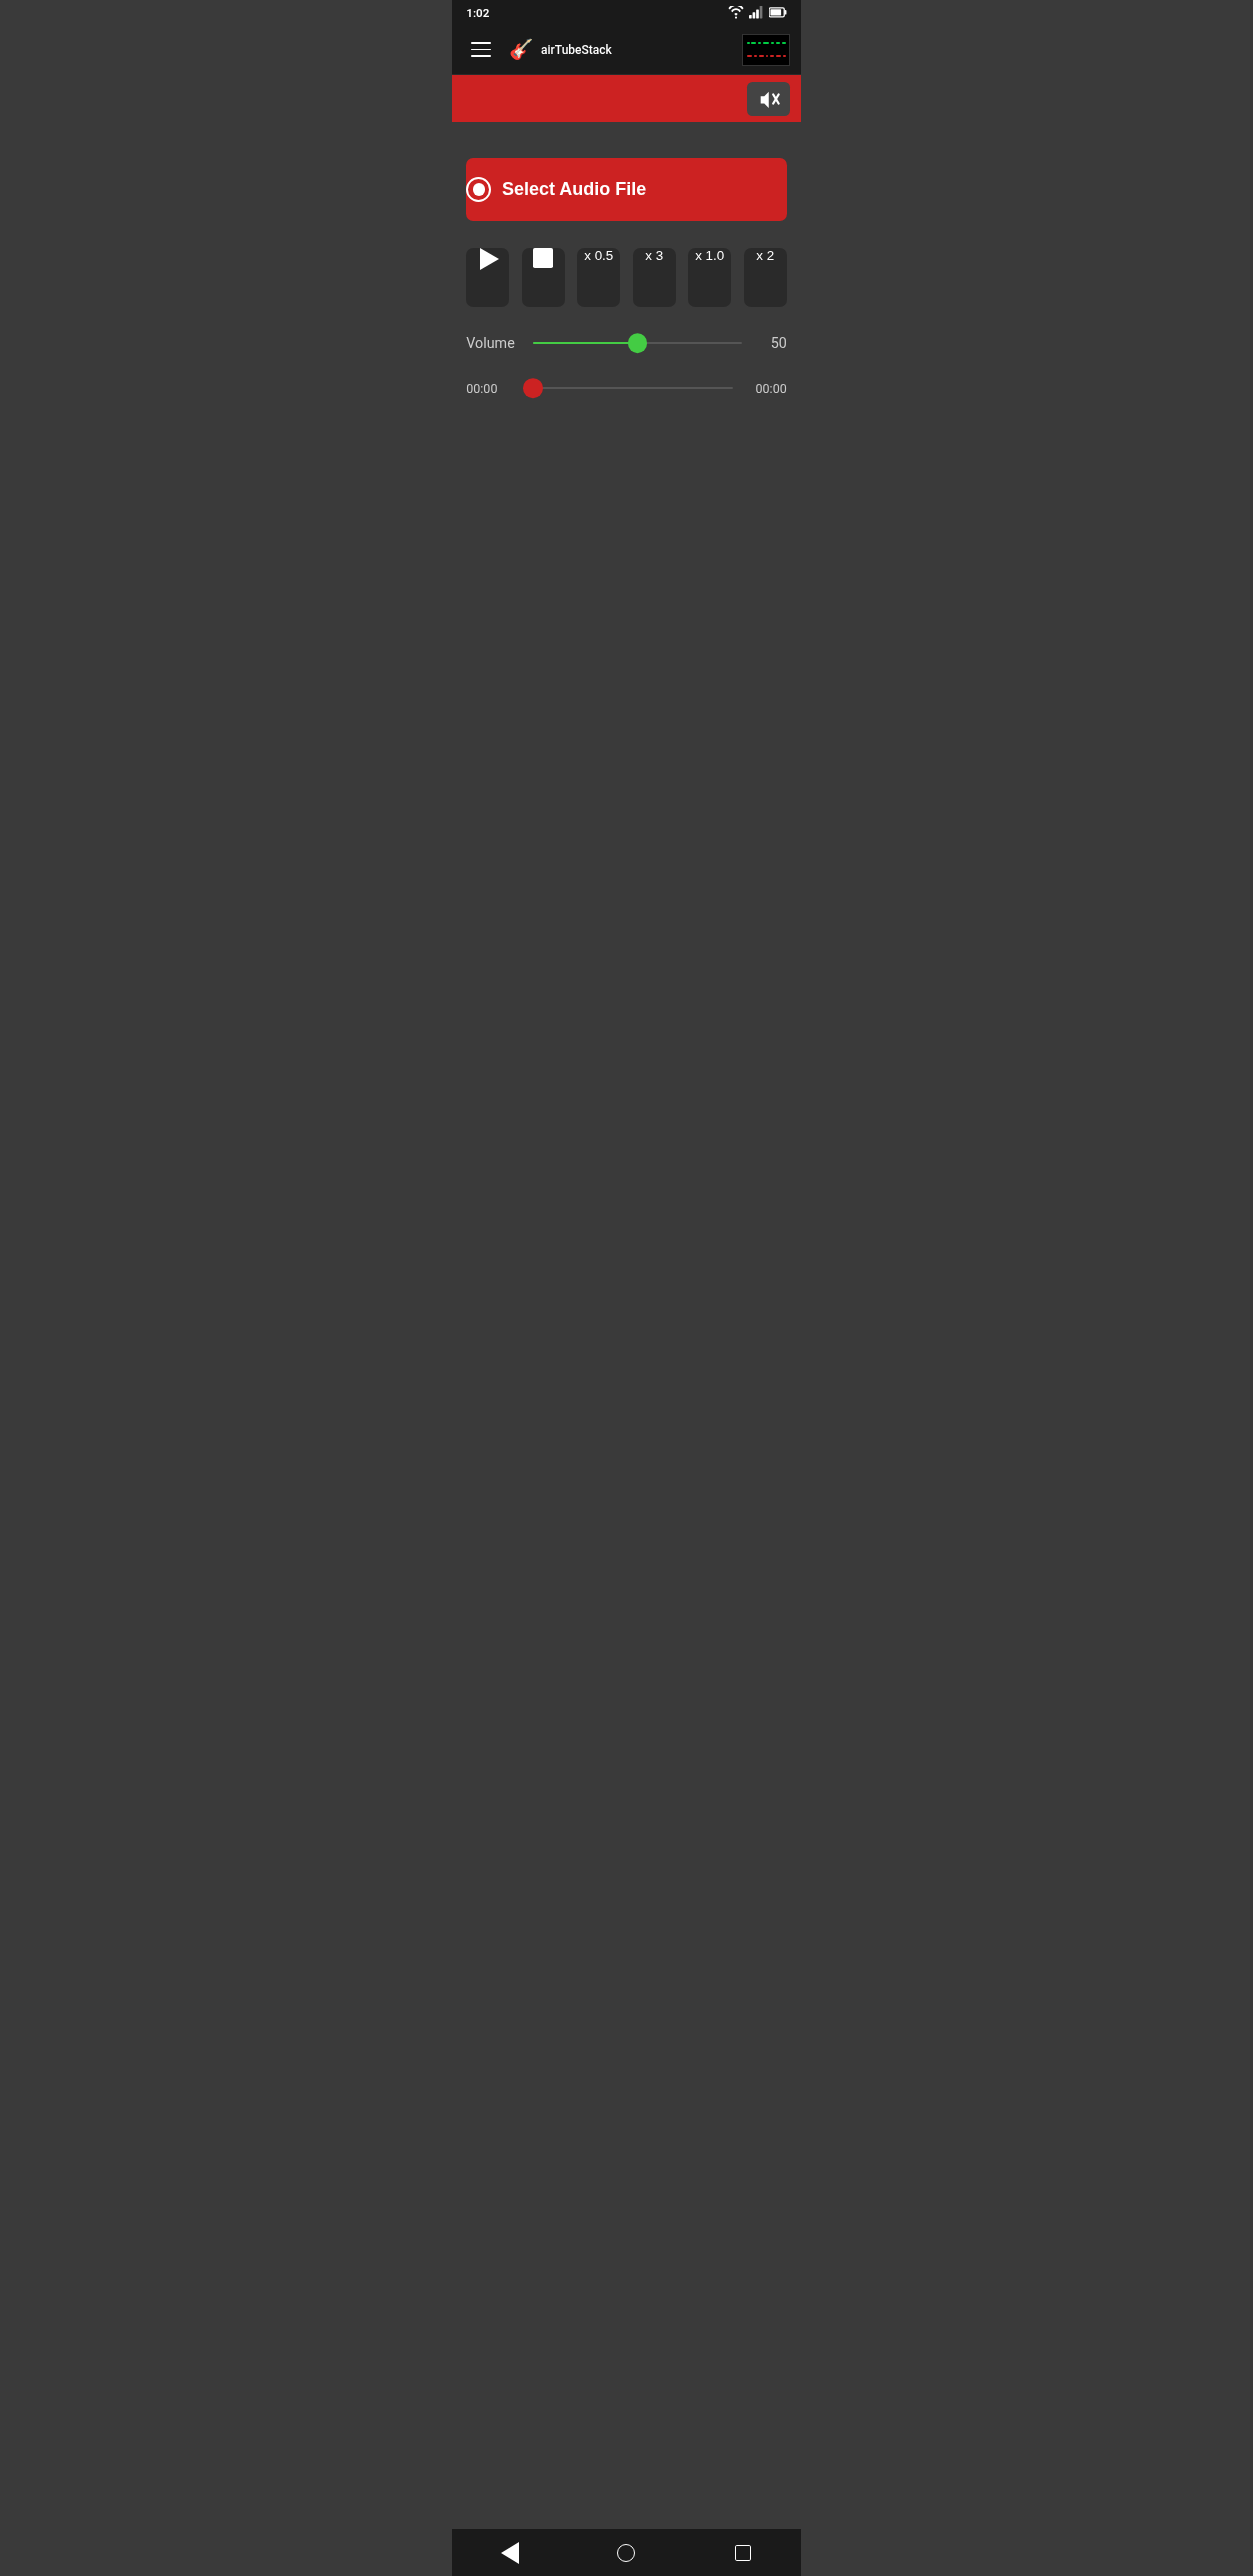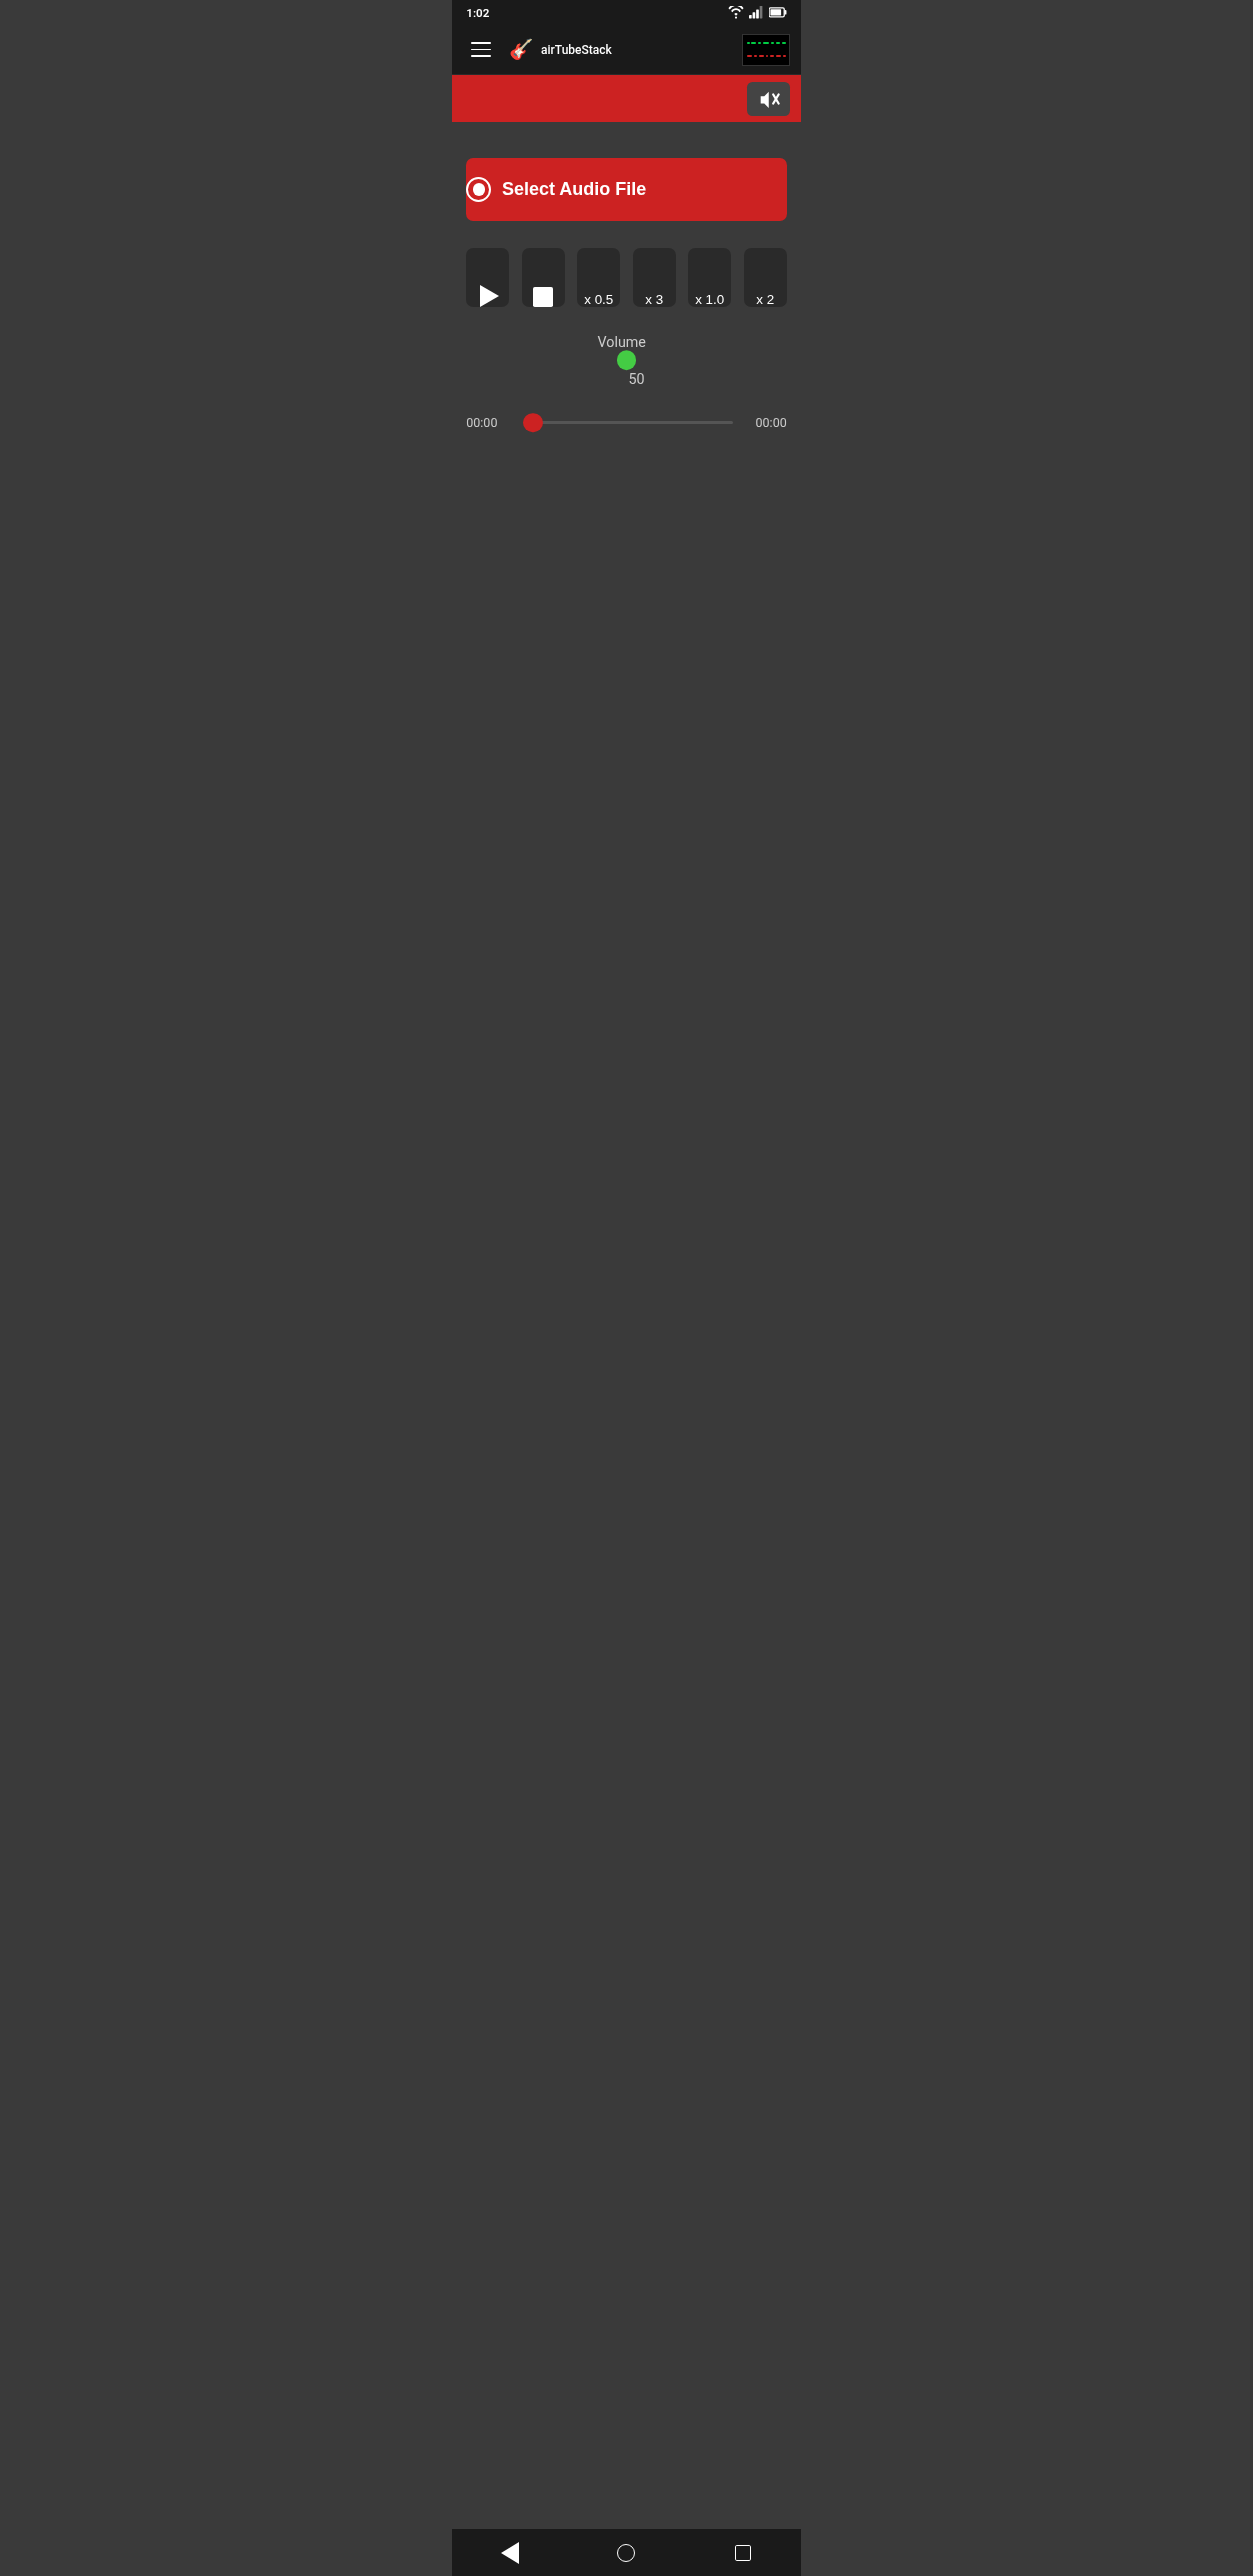--- a/index.html
+++ b/index.html
@@ -192,21 +192,21 @@
       align-items: center;
     }
 
     .ctrl-btn {
       width: 59px;
       height: 59px;
       background-color: #2a2a2a;
       border-radius: 7.2px;
       border: none;
       display: flex;
-      align-items: flex-end;
+      align-items: flex-start;
       justify-content: center;
       cursor: pointer;
       color: #ffffff;
       font-size: 13.4px;
       font-weight: 500;
     }
 
     .play-triangle {
       width: 0;
       height: 0;
@@ -227,21 +227,20 @@
     .volume-section {
       display: flex;
       flex-direction: column;
       gap: 7.2px;
     }
 
     .slider-row {
       display: flex;
       align-items: center;
       gap: 9px;
-      flex-direction: column;
     }
 
     .slider-label {
       font-size: 14.3px;
       color: #cccccc;
       min-width: 58px;
     }
 
     .slider-value {
       font-size: 14.3px;

